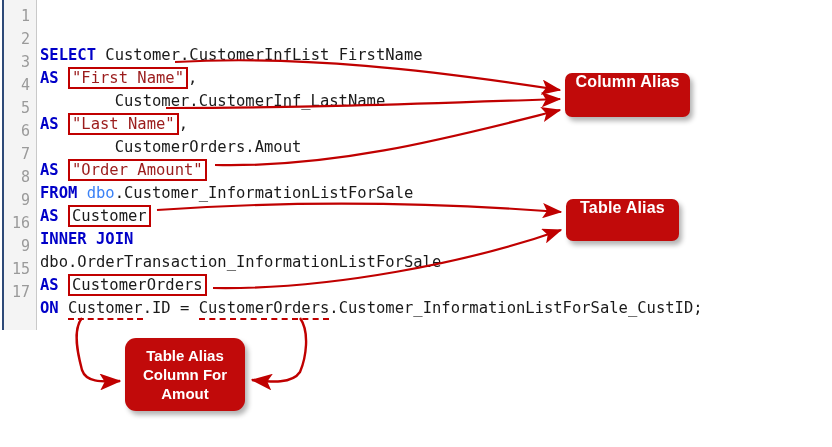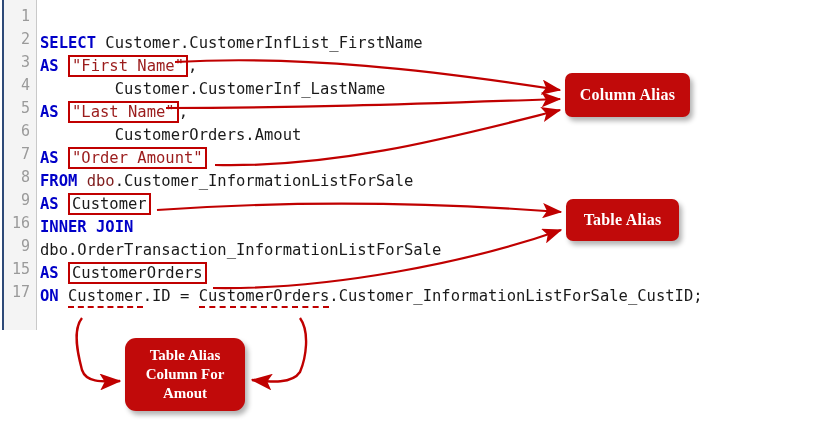--- a/index.html
+++ b/index.html
@@ -52,31 +52,31 @@
     font-size: 15px;
     line-height: 23px;
     color: #9a9a9a;
     padding-top: 5px;
   }
   #code {
     position: absolute;
     left: 40px;
     top: 0;
     width: 790px;
-    padding-top: 9px;
+    padding-top: 21px;
     font-family: "DejaVu Sans Mono", monospace;
     font-size: 15.5px;
     line-height: 23px;
     color: #1a1a1a;
     white-space: pre;
   }
   .ln { height: 23px; }
   .kw  { color: #0000c8; font-weight: bold; }
   .str { color: #9b1c1c; }
-  .idb { color: #7f1d1d; }
+  .idb { color: #3b82f6; }
 
   
   .tokbox {
     border: 2px solid #c00000;
     padding: 0px 2px;
     margin: 0 0px;
     position: relative;
     top: 0px;
   }
 
@@ -84,24 +84,23 @@
   .dashu {
     border-bottom: 2px dashed #c00000;
     padding-bottom: 1px;
   }
 
   
   .callout {
     position: absolute;
     background: #c10a0a;
     color: #ffffff;
-    font-family: Liberation Serif, serif;
+    font-family: Liberation Sans, sans-serif;
     font-weight: bold;
     display: flex;
-    align-items: center;
     justify-content: center;
     text-align: center;
     box-shadow: 3px 4px 5px rgba(0,0,0,0.30);
     box-sizing: border-box;
   }
   #callout-column-alias {
     left: 565px; top: 73px; width: 125px; height: 44px;
     border-radius: 7px;
     font-size: 16px;
     letter-spacing: 0.2px;

